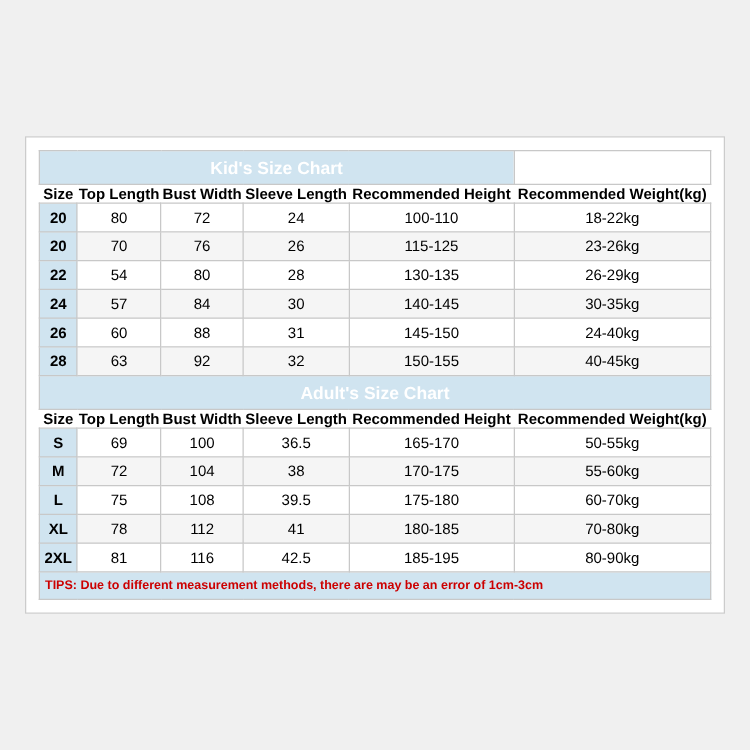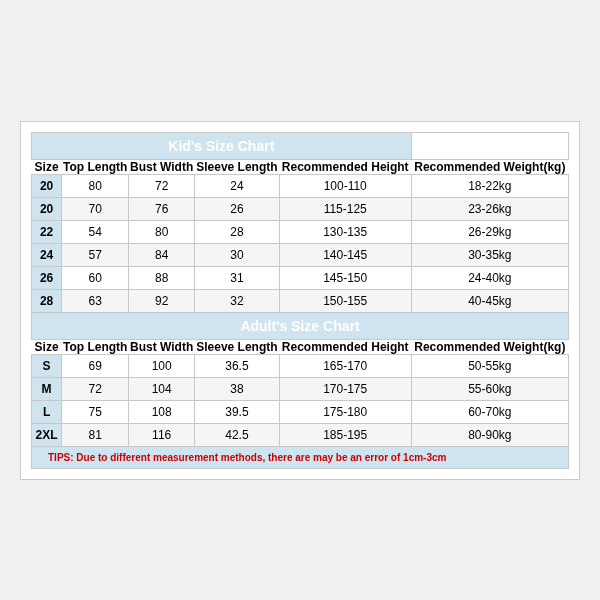--- a/index.html
+++ b/index.html
@@ -50,21 +50,21 @@
       background: #ffffff;
     }
     tbody tr td:first-child {
       font-weight: bold;
       background: #d0e4f0;
     }
     .tips-row td {
       color: #cc0000;
       font-size: 10px;
       text-align: left;
-      padding: 5px 16px;
+      padding: 5px 4px;
       border: 1px solid #c8c8c8;
       background: #fff;
     }
   </style>
 </head>
 <body>
 
 <div class="chart-container">
   <table>
 
@@ -163,20 +163,28 @@
     </tr>
     <tr>
       <td>L</td>
       <td>75</td>
       <td>108</td>
       <td>39.5</td>
       <td>175-180</td>
       <td>60-70kg</td>
     </tr>
     <tr>
+      <td>XL</td>
+      <td>78</td>
+      <td>112</td>
+      <td>41</td>
+      <td>180-185</td>
+      <td>70-80kg</td>
+    </tr>
+    <tr>
       <td>2XL</td>
       <td>81</td>
       <td>116</td>
       <td>42.5</td>
       <td>185-195</td>
       <td>80-90kg</td>
     </tr>
 
     <tr class="tips-row">
       <td colspan="6">TIPS: Due to different measurement methods, there are may be an error of 1cm-3cm</td>

